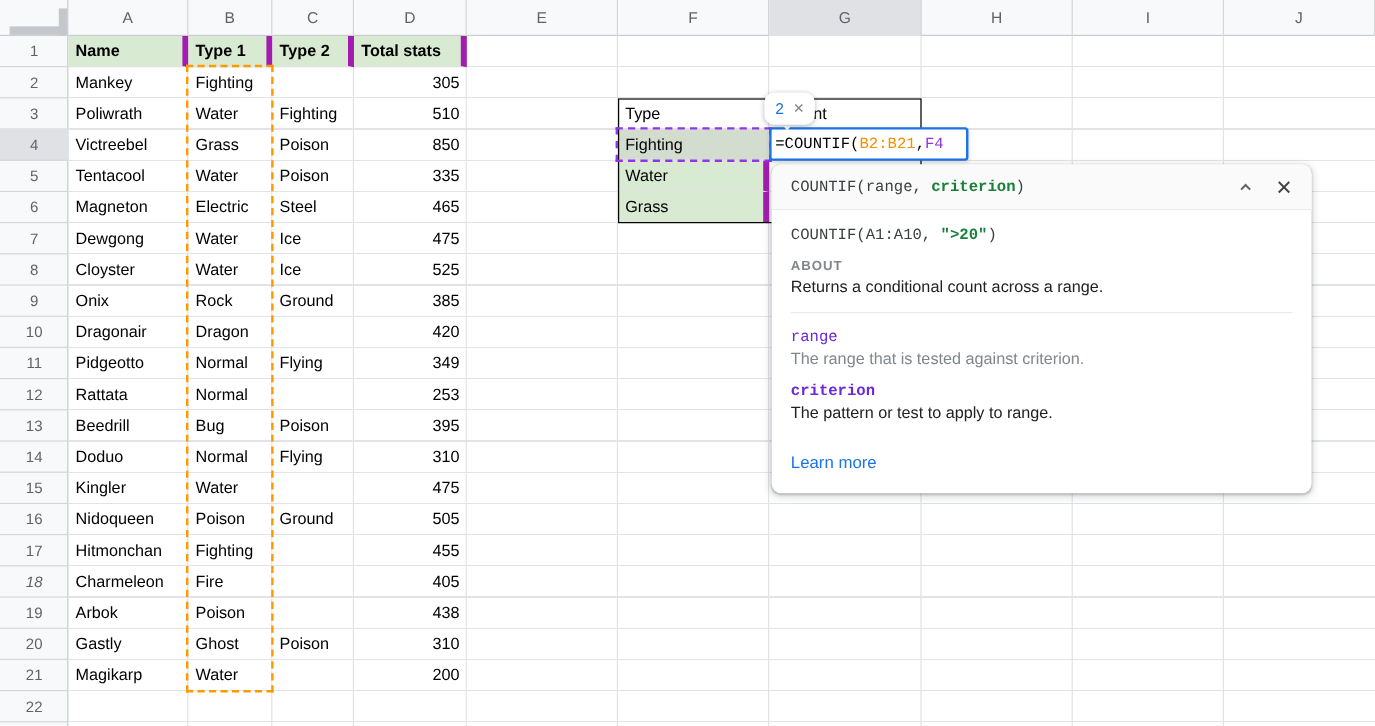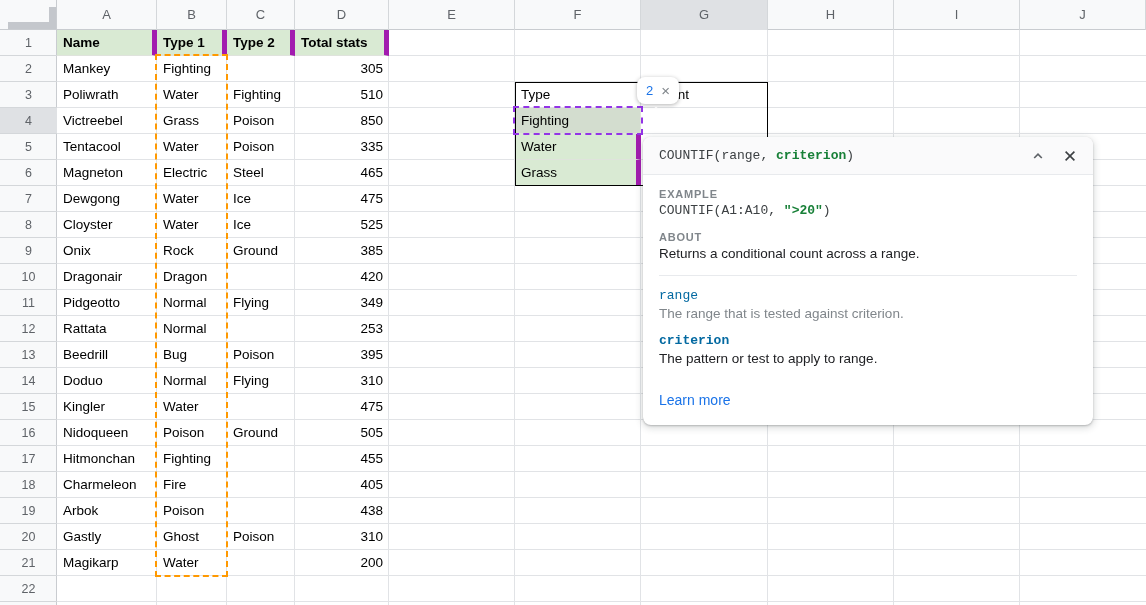--- a/index.html
+++ b/index.html
@@ -64,21 +64,21 @@
   .sig { font-size:13px; color:#3c4043; }
   .hl-green { color:#188038; font-weight:700; }
   .head-icons { display:flex; align-items:center; gap:18px; }
   .icon-btn { cursor:pointer; display:flex; align-items:center; }
   .pop-body { padding:13px 16px 16px; color:#202124; }
   .lbl { font-size:11px; font-weight:700; color:#80868b; letter-spacing:.8px; margin-bottom:3px; }
   .code { font-size:13px; color:#3c4043; }
   .sec { margin-top:13px; }
   .about-text { font-size:13.5px; margin-top:2px; }
   .pdiv { height:1px; background:#e8eaed; margin:14px 0 12px; }
-  .pname { font-size:13px; color:#0369a1; }
+  .pname { font-size:13px; color:#6d28d9; }
   .pdesc { font-size:13.5px; color:#80868b; margin:3px 0 12px; }
   .pdesc.dark { color:#202124; }
   .learn { color:#1a73e8; font-size:14px; margin-top:14px; display:inline-block; cursor:pointer; }
 </style>
 </head>
 <body>
 
 <div id="sheet">
   <div class="colhead-bg"></div>
   <div class="rowhead-bg"></div>
@@ -106,21 +106,21 @@
       <div class="rowh" style="top: 212px;">8</div>
       <div class="rowh" style="top: 238px;">9</div>
       <div class="rowh" style="top: 264px;">10</div>
       <div class="rowh" style="top: 290px;">11</div>
       <div class="rowh" style="top: 316px;">12</div>
       <div class="rowh" style="top: 342px;">13</div>
       <div class="rowh" style="top: 368px;">14</div>
       <div class="rowh" style="top: 394px;">15</div>
       <div class="rowh" style="top: 420px;">16</div>
       <div class="rowh" style="top: 446px;">17</div>
-      <div class="rowh" style="top: 472px;">18</div>
+      <div class="rowh" style="top: 472px; font-style: italic;">18</div>
       <div class="rowh" style="top: 498px;">19</div>
       <div class="rowh" style="top: 524px;">20</div>
       <div class="rowh" style="top: 550px;">21</div>
       <div class="rowh" style="top: 576px;">22</div>
       <div class="vline" style="left: 156px;"></div>
       <div class="vline" style="left: 226px;"></div>
       <div class="vline" style="left: 294px;"></div>
       <div class="vline" style="left: 388px;"></div>
       <div class="vline" style="left: 514px;"></div>
       <div class="vline" style="left: 640px;"></div>
@@ -207,20 +207,21 @@
       <div class="cell padL" style="left: 641px; top: 82px; width: 127px;">Count</div>
       <div class="cell green2" style="left: 515px; top: 108px; width: 126px;">Fighting</div>
       <div class="cell green" style="left: 515px; top: 134px; width: 126px;">Water</div>
       <div class="cell green" style="left: 515px; top: 160px; width: 126px;">Grass</div>
     </div>
 
   <div class="black-box"></div>
   <div class="orange-range"></div>
   <div class="purple-ref"></div>
 
+  <div class="formula-box"><span id="formulaText"><span style="color: rgb(0, 0, 0);">=COUNTIF(</span><span style="color: rgb(240, 147, 0);">B2:B21</span><span style="color: rgb(0, 0, 0);">,</span><span style="color: rgb(147, 52, 230);">F4</span></span></div>
 
   <div class="badge-tail"></div>
   <div class="badge">
     <span class="cnt">2</span>
     <span class="bx">×</span>
   </div>
 
   <div class="popup">
     <div class="pop-head">
       <div class="sig mono">
@@ -233,21 +234,20 @@
             </svg>
         </span>
         <span class="icon-btn">
           <svg width="14" height="14" viewBox="0 0 14 14">
               <path d="M2.6 2.6 L11.4 11.4 M11.4 2.6 L2.6 11.4" stroke="#3c4043" stroke-width="1.6" fill="none"></path>
             </svg>
         </span>
       </div>
     </div>
     <div class="pop-body">
-      <div class="lbl">EXAMPLE</div>
       <div class="code mono">
         <span>COUNTIF(A1:A10, </span><span class="hl-green">"&gt;20"</span><span>)</span>
       </div>
       <div class="lbl sec">ABOUT</div>
       <div class="about-text">Returns a conditional count across a range.</div>
       <div class="pdiv"></div>
       <div class="pname mono">range</div>
       <div class="pdesc">The range that is tested against criterion.</div>
       <div class="pname mono hl-green">criterion</div>
       <div class="pdesc dark">The pattern or test to apply to range.</div>

